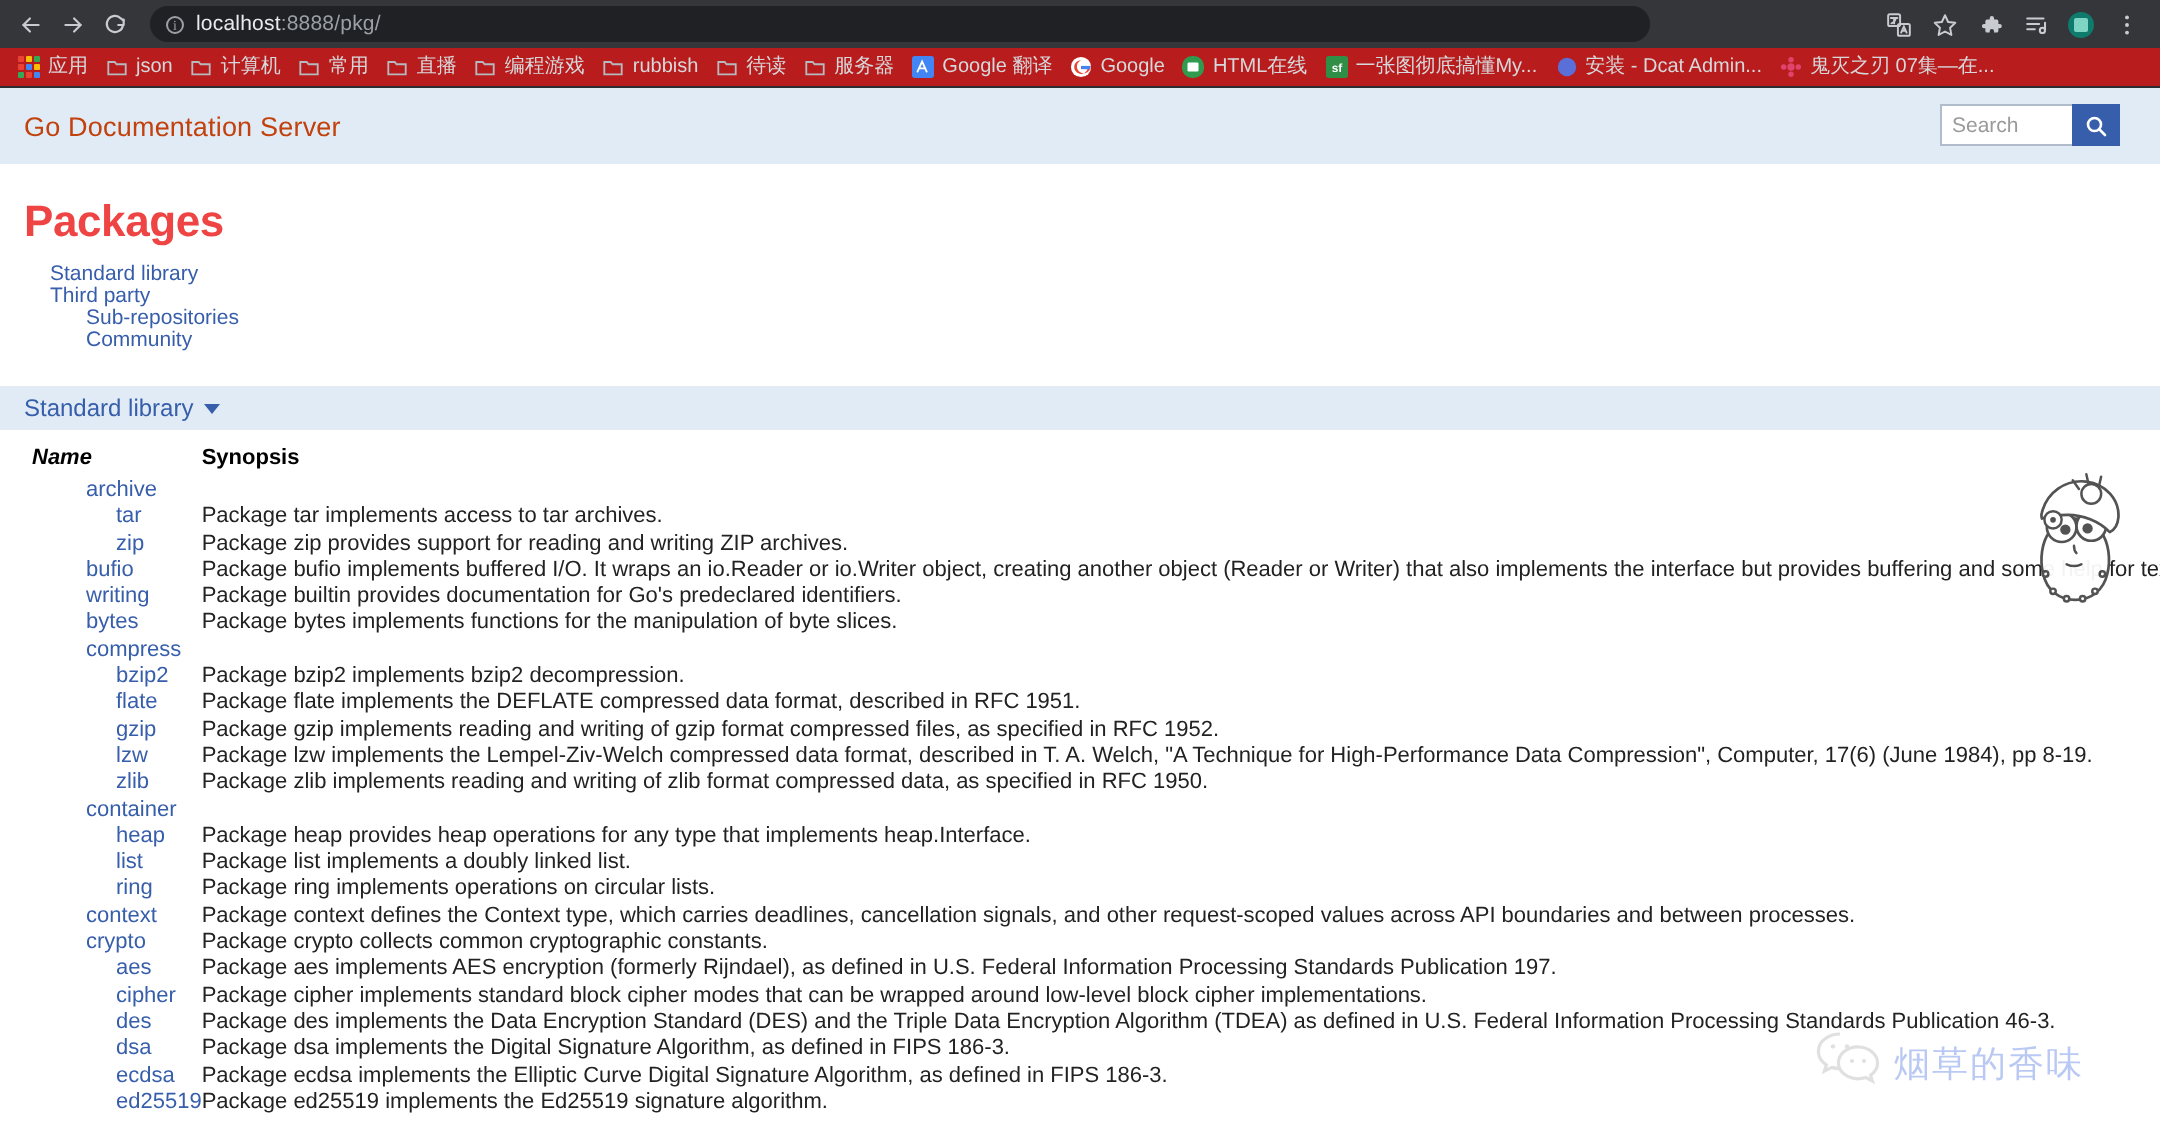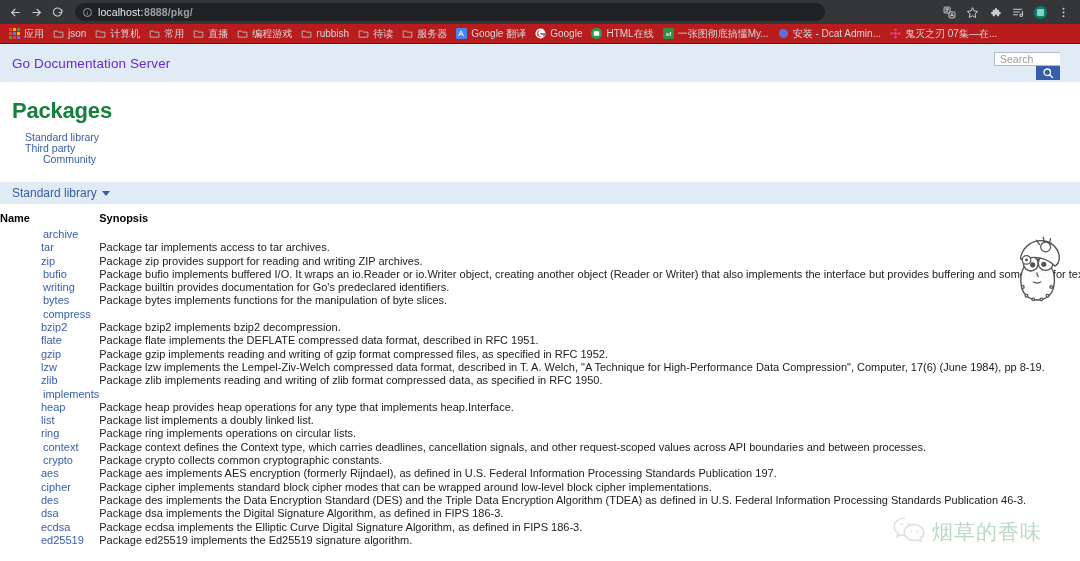--- a/index.html
+++ b/index.html
@@ -57,21 +57,21 @@
     margin-right: 6px;
     flex: 0 0 auto;
     font-family: "Liberation Serif", serif;
   }
   .omnibox .url {
     font-size: 10.5px;
     color: #e8eaed;
     white-space: nowrap;
     letter-spacing: 0.1px;
   }
-  .omnibox .url .dim { color: #9aa0a6; font-weight: bold; }
+  .omnibox .url .dim { color: #9aa0a6; }
 
   .toolbar-right {
     margin-left: auto;
     display: flex;
     align-items: center;
     gap: 9px;
     padding-right: 4px;
   }
   .tb-icon {
     width: 14px; height: 14px;
@@ -137,30 +137,29 @@
 
   .site-header {
     height: 38px;
     background: #e0ebf5;
     display: flex;
     align-items: center;
     padding: 0 12px;
   }
   .site-title {
     font-size: 13.5px;
-    color: #6d28d9;
+    color: #c2410c;
     letter-spacing: 0.1px;
   }
   .search-wrap {
     margin-left: auto;
     display: flex;
-    align-items: flex-end;
+    align-items: flex-start;
     height: 22px;
     margin-right: 8px;
-    flex-direction: column;
   }
   .search-input {
     width: 66px;
     height: 21px;
     border: 1px solid #b0bccb;
     border-right: none;
     background: #ffffff;
     font-size: 10.5px;
     color: #333;
     padding: 0 5px;
@@ -176,21 +175,21 @@
     cursor: pointer;
   }
   .search-btn svg { display: block; }
 
   .content {
     padding: 0 0 0 0;
   }
   .pkg-title {
     font-size: 22px;
     font-weight: bold;
-    color: #15803d;
+    color: #ef4444;
     margin: 16px 0 0 12px;
     letter-spacing: -0.2px;
   }
 
   .navlist {
     margin: 8px 0 0 25px;
     list-style: none;
     padding: 0;
   }
   .navlist li {
@@ -231,34 +230,34 @@
     width: 100%;
     margin-top: 8px;
   }
   table.pkgtable th {
     font-size: 11px;
     color: #000;
     text-align: left;
     font-weight: bold;
     padding: 0 0 4px 0;
   }
-  table.pkgtable th.c-name { width: 86px; padding-left: 0; }
+  table.pkgtable th.c-name { width: 86px; padding-left: 16px; font-style: italic; }
   table.pkgtable td {
     font-size: 11px;
     line-height: 13.3px;
     color: #222222;
     padding: 0;
     vertical-align: top;
     white-space: nowrap;
   }
   table.pkgtable td.name {
     padding-left: 16px;
     color: #375eab;
   }
-  table.pkgtable td.name.indent { padding-left: 14px; }
+  table.pkgtable td.name.indent { padding-left: 31px; }
   table.pkgtable td.name a { color: #375eab; text-decoration: none; margin-left: 27px; }
   table.pkgtable tr { height: 13.3px; }
 
   .gopher {
     position: absolute;
     right: 12px;
     top: 190px;
     width: 62px;
     height: 74px;
     opacity: 0.95;
@@ -268,22 +267,22 @@
     position: absolute;
     right: 38px;
     bottom: 12px;
     display: flex;
     align-items: center;
     gap: 6px;
     opacity: 0.30;
     pointer-events: none;
   }
   .watermark .wm-text {
-    font-size: 21px;
-    color: #15803d;
+    font-size: 18px;
+    color: #1d4ed8;
     letter-spacing: 1px;
     font-family: Liberation Sans, sans-serif;
   }
 </style>
 </head>
 <body>
 
 <div class="browser">
 
   <div class="toolbar">
@@ -505,20 +504,21 @@
       </div>
     </div>
   </div>
 
   <div class="content">
     <div class="pkg-title">Packages</div>
 
     <ul class="navlist" id="nav-list">
         <li><a href="#">Standard library</a></li>
         <li><a href="#">Third party</a></li>
+        <li class="sub"><a href="#">Sub-repositories</a></li>
         <li class="sub"><a href="#">Community</a></li>
       </ul>
 
     <div class="sectionbar">
       <span class="lbl">Standard library</span>
         <span class="caret"></span>
     </div>
 
     <table class="pkgtable">
       <thead>
@@ -570,21 +570,21 @@
           </tr>
           <tr>
             <td class="name indent"><a href="#">lzw</a></td>
             <td class="syn">Package lzw implements the Lempel-Ziv-Welch compressed data format, described in T. A. Welch, "A Technique for High-Performance Data Compression", Computer, 17(6) (June 1984), pp 8-19.</td>
           </tr>
           <tr>
             <td class="name indent"><a href="#">zlib</a></td>
             <td class="syn">Package zlib implements reading and writing of zlib format compressed data, as specified in RFC 1950.</td>
           </tr>
           <tr>
-            <td class="name"><a href="#">implements</a></td>
+            <td class="name"><a href="#">container</a></td>
             <td class="syn"></td>
           </tr>
           <tr>
             <td class="name indent"><a href="#">heap</a></td>
             <td class="syn">Package heap provides heap operations for any type that implements heap.Interface.</td>
           </tr>
           <tr>
             <td class="name indent"><a href="#">list</a></td>
             <td class="syn">Package list implements a doubly linked list.</td>
           </tr>

